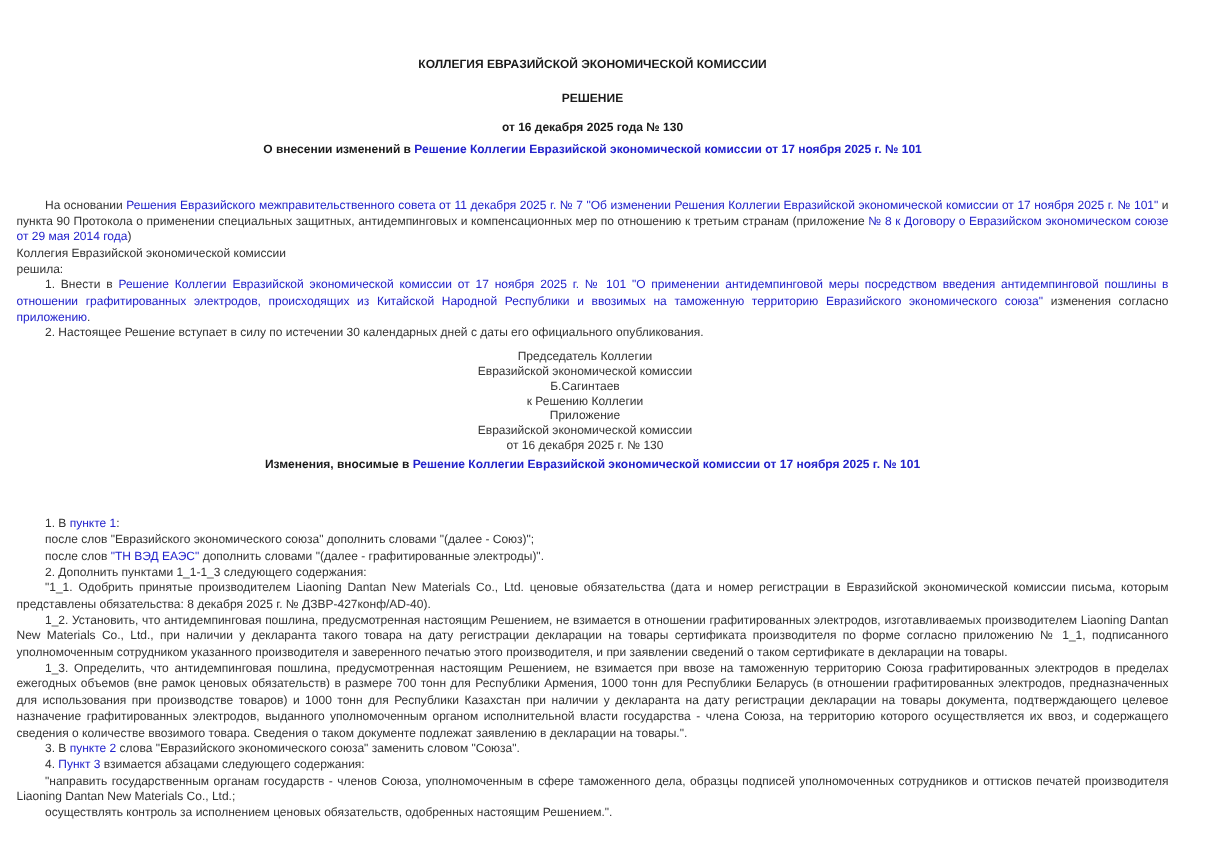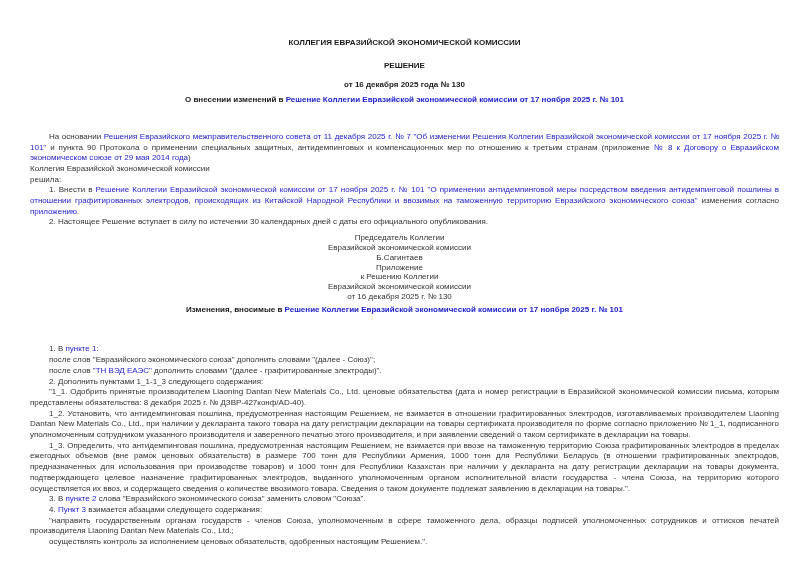--- a/index.html
+++ b/index.html
@@ -5,21 +5,21 @@
   * { box-sizing: border-box; }
   html, body { margin: 0; padding: 0; }
   body {
     width: 807px; height: 571px;
     background: var(--bg, #ffffff);
     font-family: "Liberation Sans", sans-serif;
     font-size: 8px; line-height: 10.7px;
     color: var(--text, #333333);
     overflow: hidden;
   }
-  .doc { padding: 38px 28px 10px 30px; }
+  .doc { padding: 38px 28px 10px 11px; }
   .hdr-org, .hdr-type, .hdr-date {
     text-align: center; font-weight: bold; color: var(--heading, #1a1a1a);
   }
   .hdr-type { margin-top: 12px; }
   .hdr-date { margin-top: 9px; }
   .title, .annex-title {
     text-align: center; font-weight: bold; color: var(--heading, #1a1a1a);
   }
   .title { margin-top: 4px; }
   .body-block { margin-top: 26px; }
@@ -49,22 +49,22 @@
       <p class="para"><span>2. Настоящее Решение вступает в силу по истечении 30 календарных дней с даты его официального опубликования.</span></p>
     </div>
 
   <div class="sig-block">
     <div>
         <div>Председатель Коллегии</div>
         <div>Евразийской экономической комиссии</div>
         <div>Б.Сагинтаев</div>
       </div>
     <div>
+        <div>к Решению Коллегии</div>
         <div>Приложение</div>
-        <div>к Решению Коллегии</div>
         <div>Евразийской экономической комиссии</div>
         <div>от 16 декабря 2025 г. № 130</div>
       </div>
   </div>
 
   <div class="annex-title"><span>Изменения, вносимые в </span><span class="lnk">Решение Коллегии Евразийской экономической комиссии от 17 ноября 2025 г. № 101</span></div>
 
   <div class="annex-body">
       <p class="para"><span>1. В </span><span class="lnk">пункте 1</span><span>:</span></p>
       <p class="para"><span>после слов "Евразийского экономического союза" дополнить словами "(далее - Союз)";</span></p>

